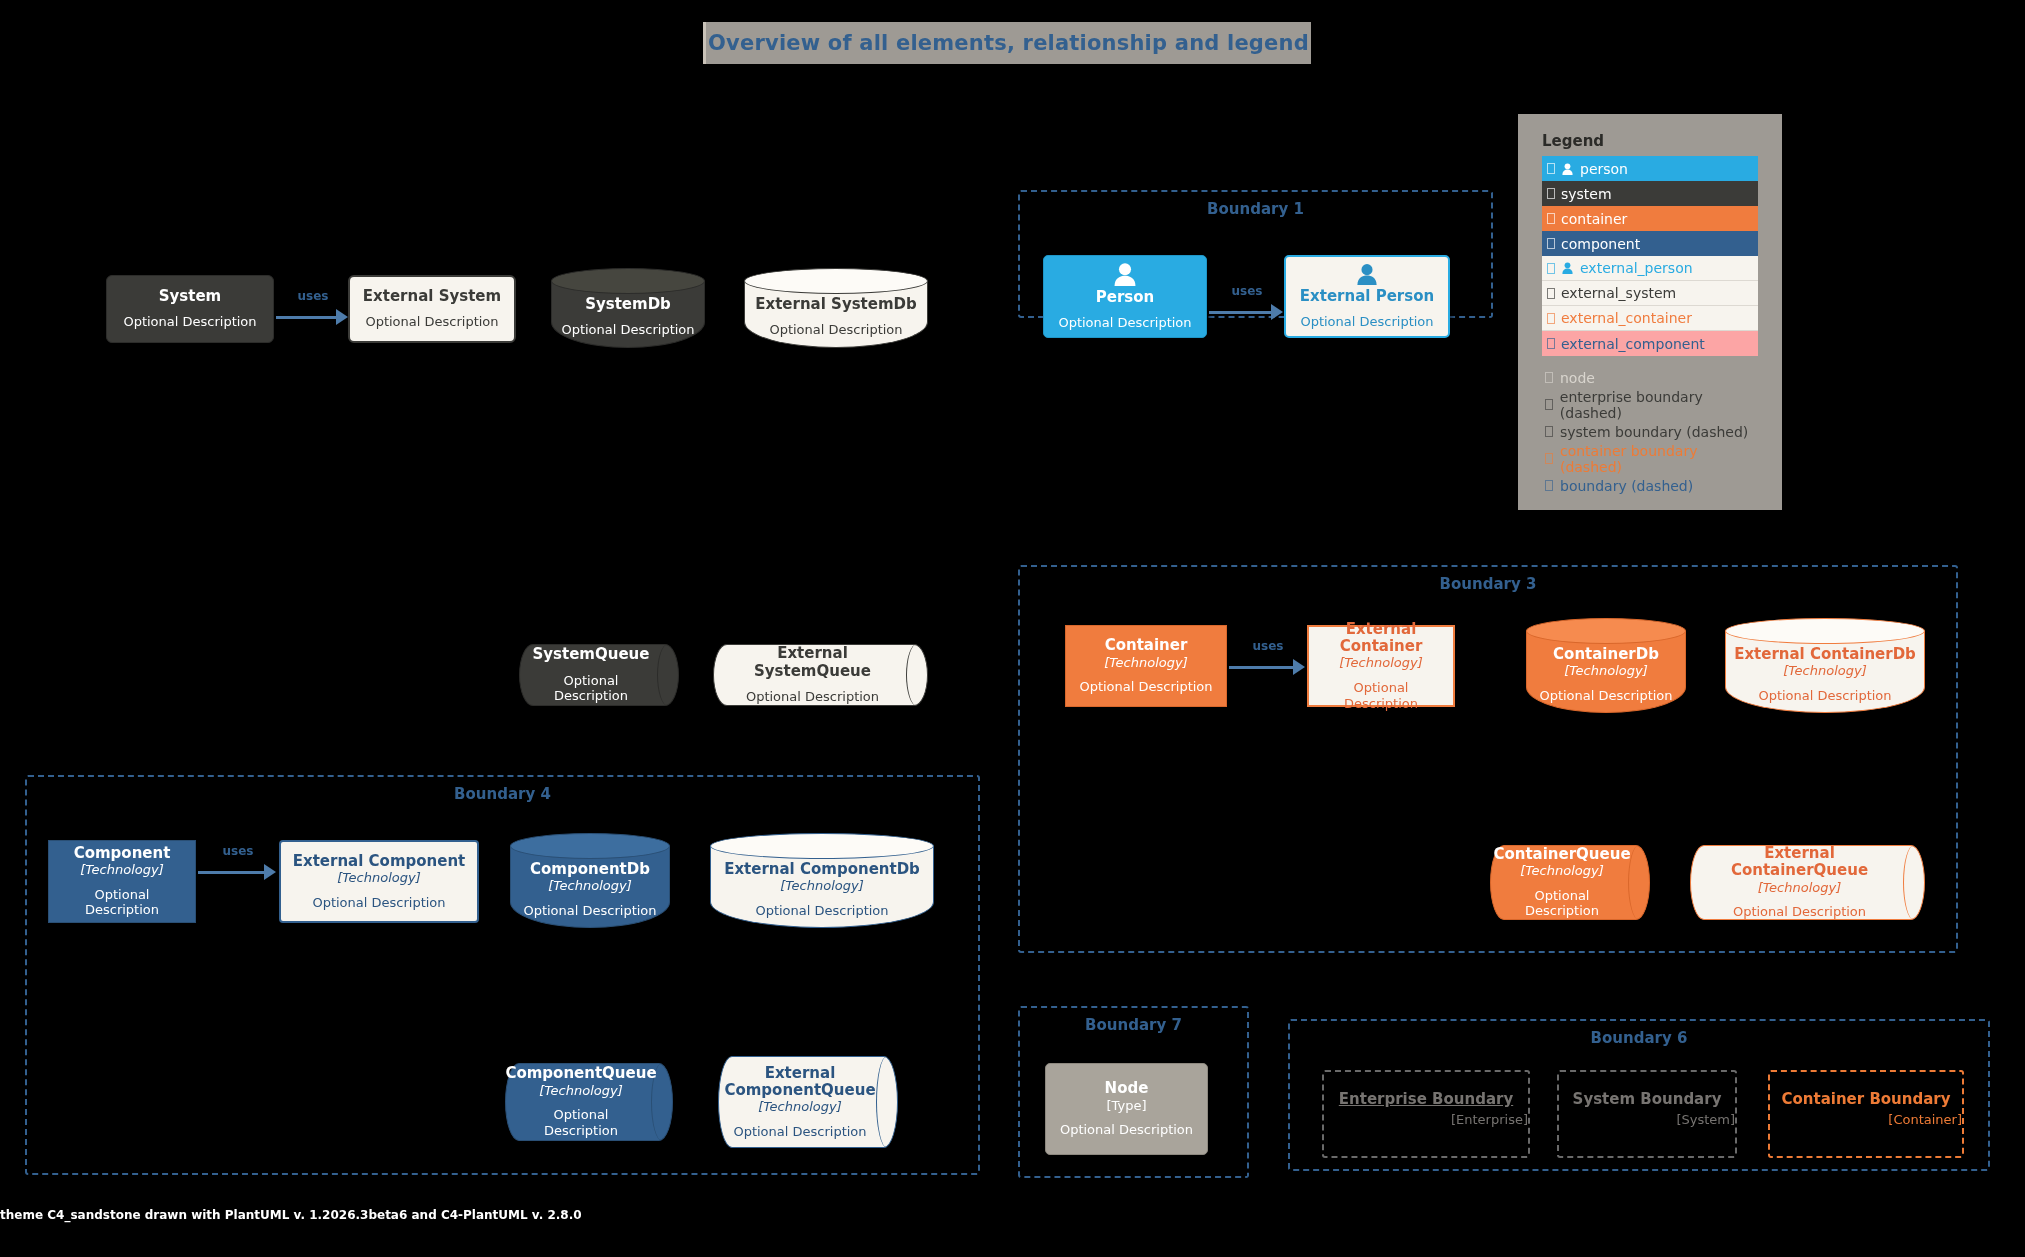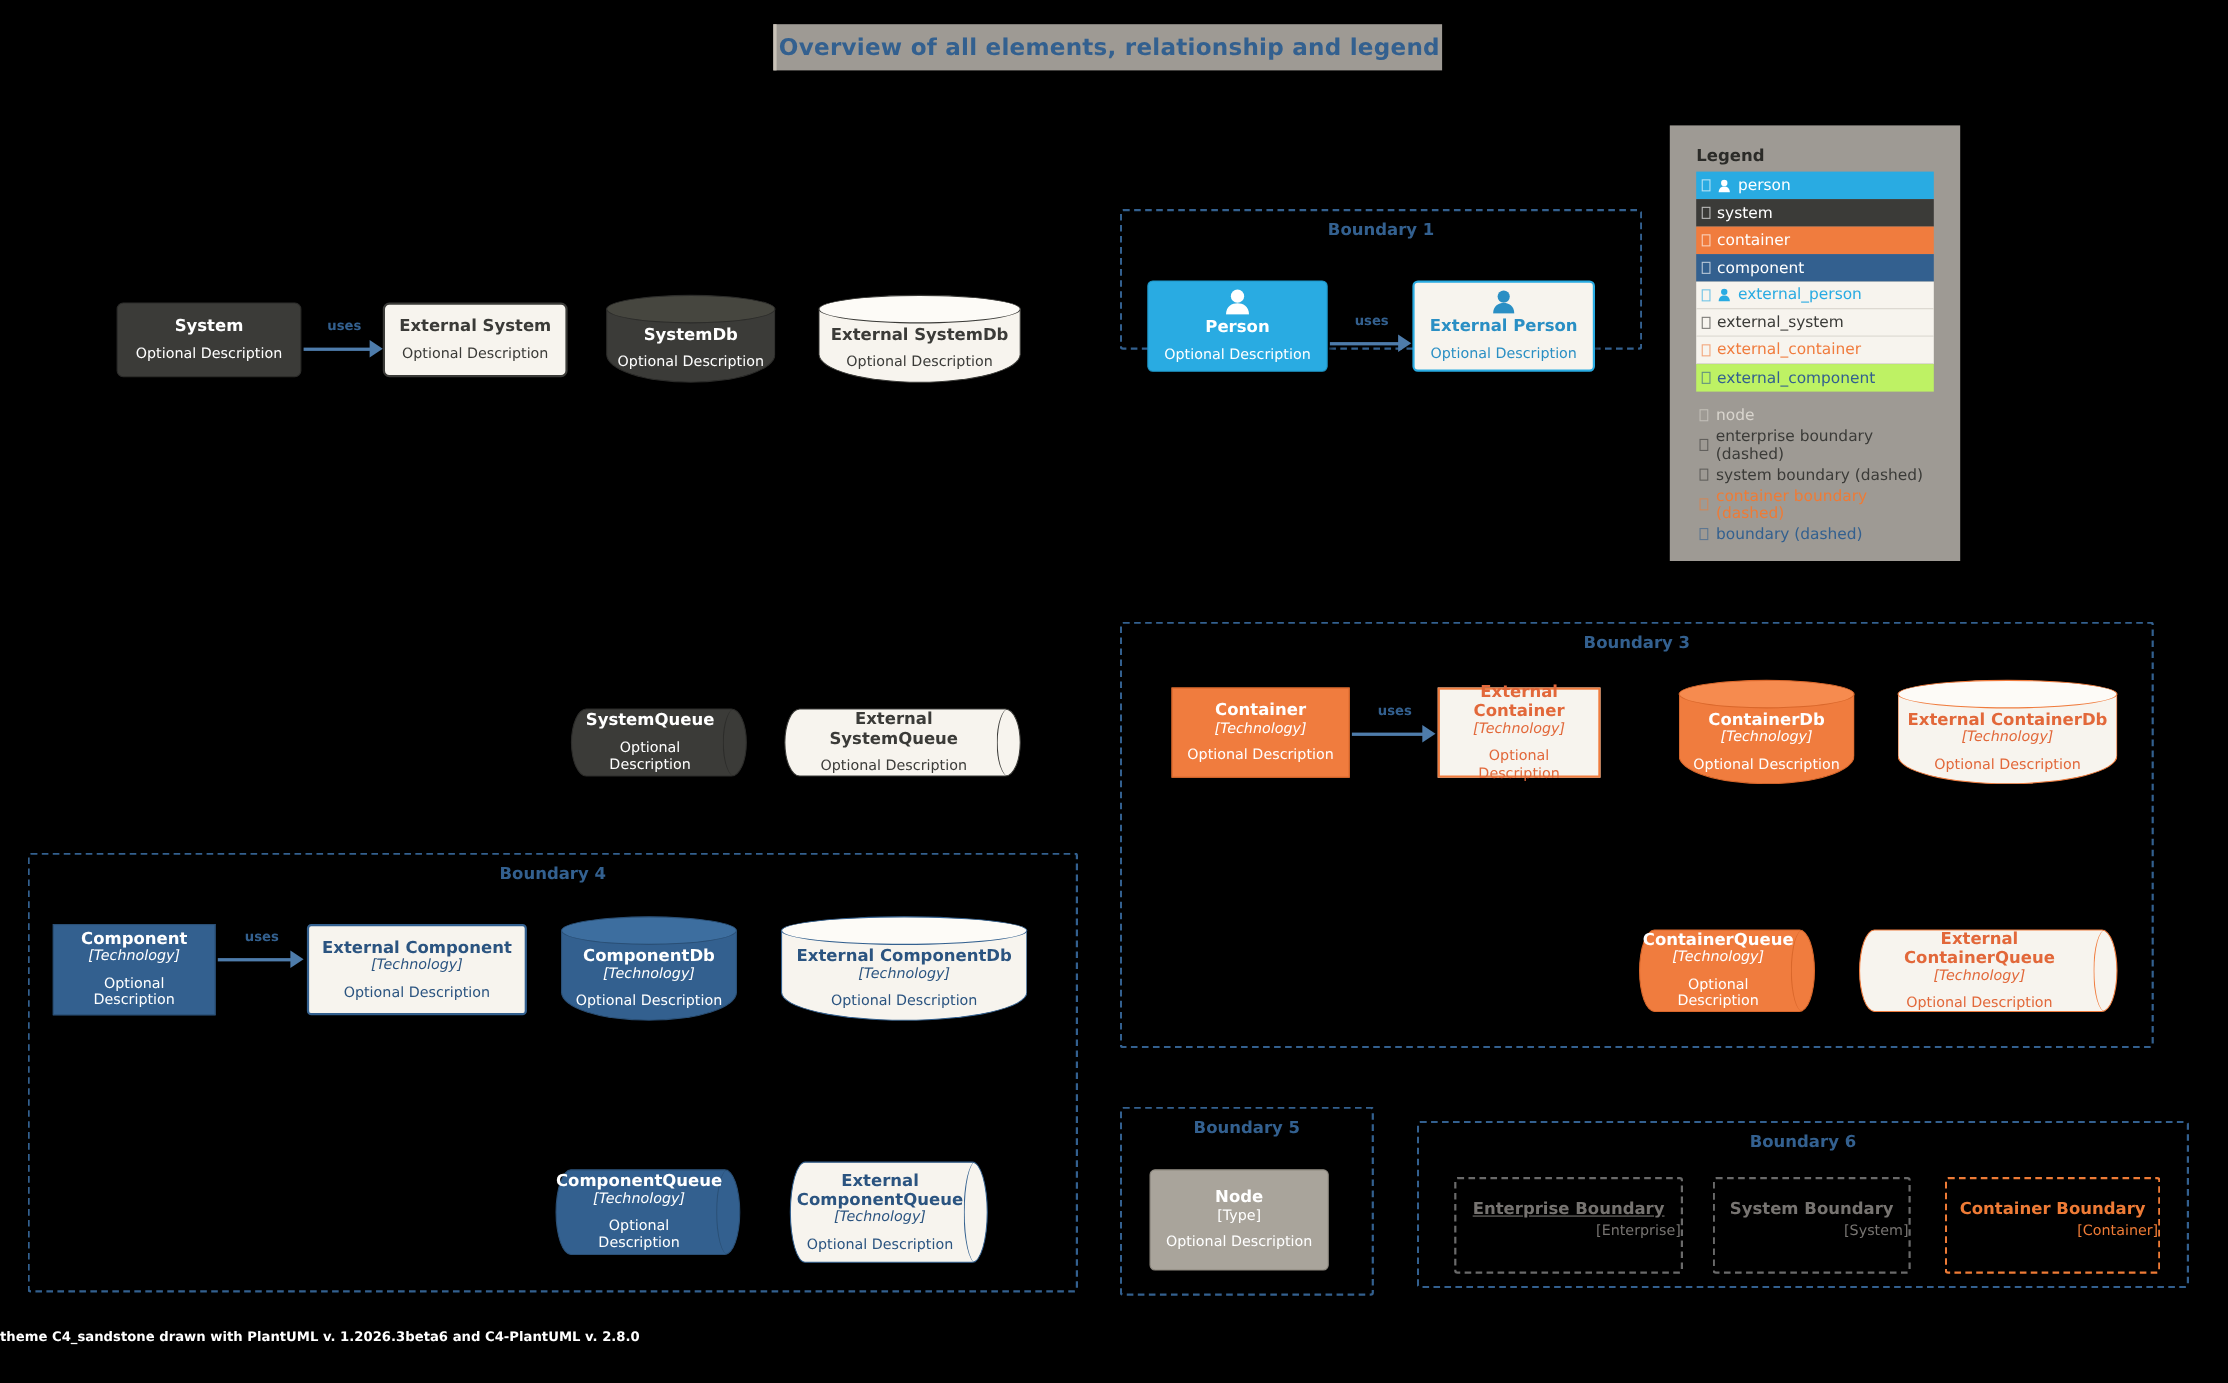--- a/index.html
+++ b/index.html
@@ -190,21 +190,21 @@
   .legend-row .sq { display:inline-block; width:8px; height:11px; margin-right:6px; opacity:.65;
                     border:1px solid currentColor; }
   .legend-row .ic { width:13px; height:12px; margin-right:6px; display:inline-block; }
   .lg-person    { background:#29ABE2; color:#ffffff; }
   .lg-system    { background:#3B3B38; color:#ffffff; }
   .lg-container { background:#F07C3E; color:#ffffff; }
   .lg-component { background:#33608F; color:#ffffff; }
   .lg-extperson { background:#F7F4EE; color:#29ABE2; border-bottom:1px solid #ddd9d2; }
   .lg-extsystem { background:#F7F4EE; color:#3B3B38; border-bottom:1px solid #ddd9d2; }
   .lg-extcontainer { background:#F7F4EE; color:#F07C3E; border-bottom:1px solid #ddd9d2; }
-  .lg-extcomponent { background:#bef264; color:#33608F; }
+  .lg-extcomponent { background:#fca5a5; color:#33608F; }
   .legend-rows2 { position:absolute; left:24px; top:250px; width:220px; }
   .legend-row2 { display:flex; align-items:center; height:27px; font-size:14px; padding-left:3px;}
   .legend-row2 .sq { display:inline-block; width:8px; height:11px; margin-right:7px;
                      border:1px solid currentColor; opacity:.6; }
   .c-node { color:#D9D5CE; }
   .c-ent  { color:#3B3B38; }
   .c-sys  { color:#3B3B38; }
   .c-cont { color:#EE7B36; }
   .c-bnd  { color:#33608F; }
 
@@ -492,21 +492,21 @@
     <div class="q-body"></div>
     <div class="q-cap"></div>
     <div class="q-text">
       <div class="name">External ComponentQueue</div>
       <div class="tech">[Technology]</div>
       <div class="desc">Optional Description</div>
     </div>
   </div>
 
   <div class="boundary" style="left:1018px; top:1006px; width:231px; height:172px;">
-    <div class="boundary-label">Boundary 5</div>
+    <div class="boundary-label">Boundary 7</div>
   </div>
 
   <div class="el node-el" style="left:1045px; top:1063px; width:163px; height:92px;">
     <div class="name">Node</div>
     <div class="tech" style="font-style:normal">[Type]</div>
     <div class="desc">Optional Description</div>
   </div>
 
   <div class="boundary" style="left:1288px; top:1019px; width:702px; height:152px;">
     <div class="boundary-label">Boundary 6</div>

